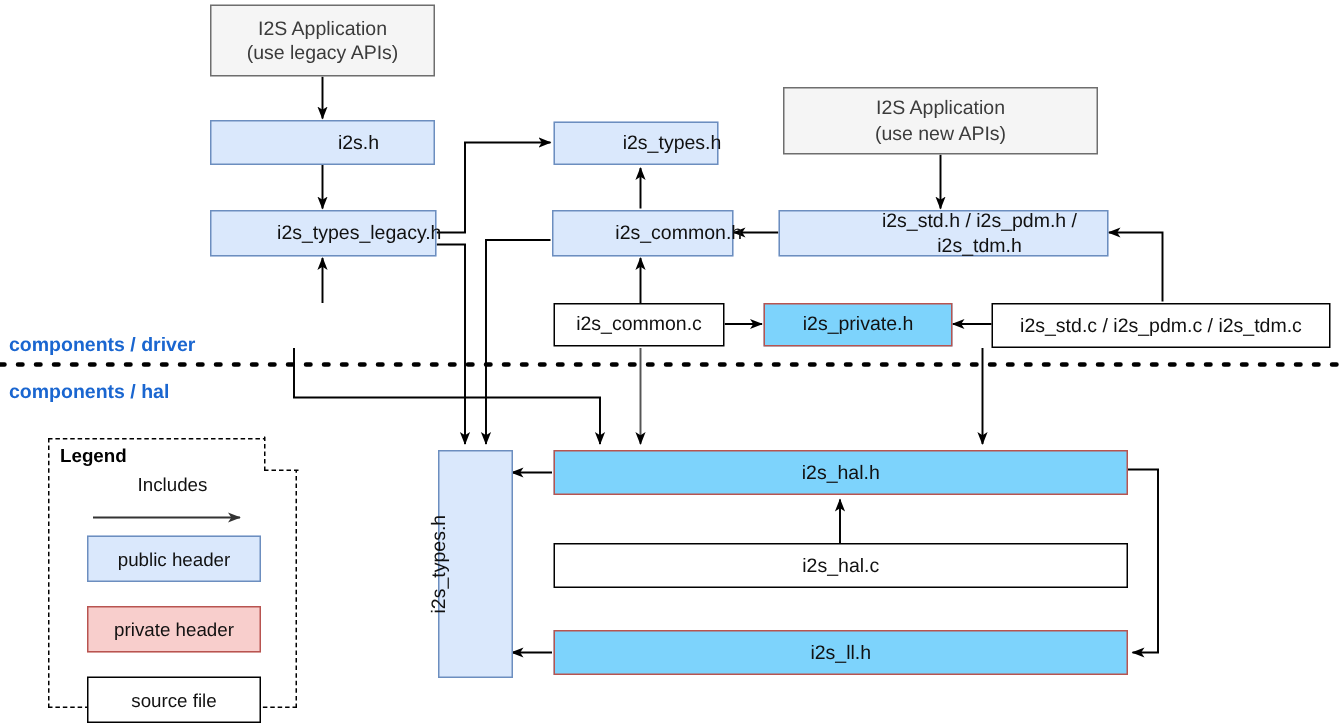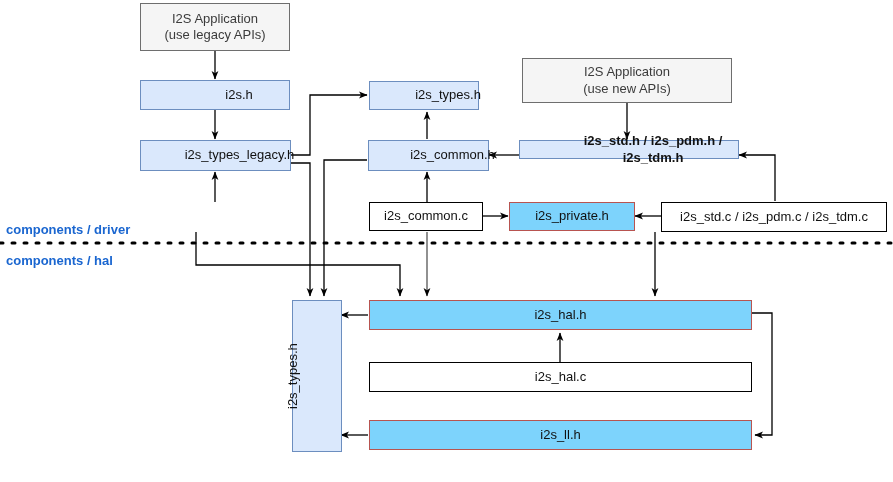--- a/index.html
+++ b/index.html
@@ -104,34 +104,51 @@
   </div>
 
   <div class="node pub" style="left:140px;top:80px;width:150px;height:30px;">i2s.h</div>
 
   <div class="node pub" style="left:369px;top:81px;width:110px;height:29px;">i2s_types.h</div>
 
   <div class="node pub" style="left:140px;top:140px;width:151px;height:31px;">i2s_types_legacy.h</div>
 
   <div class="node pub" style="left:368px;top:140px;width:121px;height:31px;">i2s_common.h</div>
 
-  <div class="node pub" style="left:519px;top:140px;width:220px;height:19px;font-weight:bold;">i2s_std.h / i2s_pdm.h / i2s_tdm.h</div>
+  <div class="node pub" style="left:519px;top:140px;width:220px;height:31px;">i2s_std.h / i2s_pdm.h / i2s_tdm.h</div>
 
 
   <div class="node src" style="left:369px;top:202px;width:114px;height:29px;">i2s_common.c</div>
 
   <div class="node priv" style="left:509px;top:202px;width:126px;height:29px;">i2s_private.h</div>
 
   <div class="node src" style="left:661px;top:202px;width:226px;height:30px;">i2s_std.c / i2s_pdm.c / i2s_tdm.c</div>
 
   <div class="node pub vert" style="left:292px;top:300px;width:46px;height:152px;">i2s_types.h</div>
 
   <div class="node priv" style="left:369px;top:300px;width:383px;height:30px;">i2s_hal.h</div>
 
   <div class="node src" style="left:369px;top:362px;width:383px;height:30px;">i2s_hal.c</div>
 
   <div class="node priv" style="left:369px;top:420px;width:383px;height:30px;">i2s_ll.h</div>
 
   <div class="zonelabel" style="left:6px;top:222px;">components / driver</div>
   <div class="zonelabel" style="left:6px;top:253px;">components / hal</div>
 
+  <div class="legend">
+    <div class="legend-body"></div>
+    <div class="legend-fold"></div>
+    <div class="legend-title">Legend</div>
+    <div class="legend-inc">Includes</div>
+    <svg class="legend-arrow" viewBox="0 0 110 10" xmlns="http://www.w3.org/2000/svg">
+      <defs>
+        <marker id="ah2" markerWidth="9" markerHeight="9" refX="8" refY="4" orient="auto" markerUnits="userSpaceOnUse">
+          <path d="M0,0.6 L8.6,4 L0,7.4 L2.2,4 Z" fill="#333"></path>
+        </marker>
+      </defs>
+      <path d="M2,5 L100,5" stroke="#333" stroke-width="1.4" fill="none" marker-end="url(#ah2)"></path>
+    </svg>
+    <div class="legend-chip lg1">public header</div>
+    <div class="legend-chip lg2">private header</div>
+    <div class="legend-chip lg3">source file</div>
+  </div>
 
 </div>
 
 </body></html>

